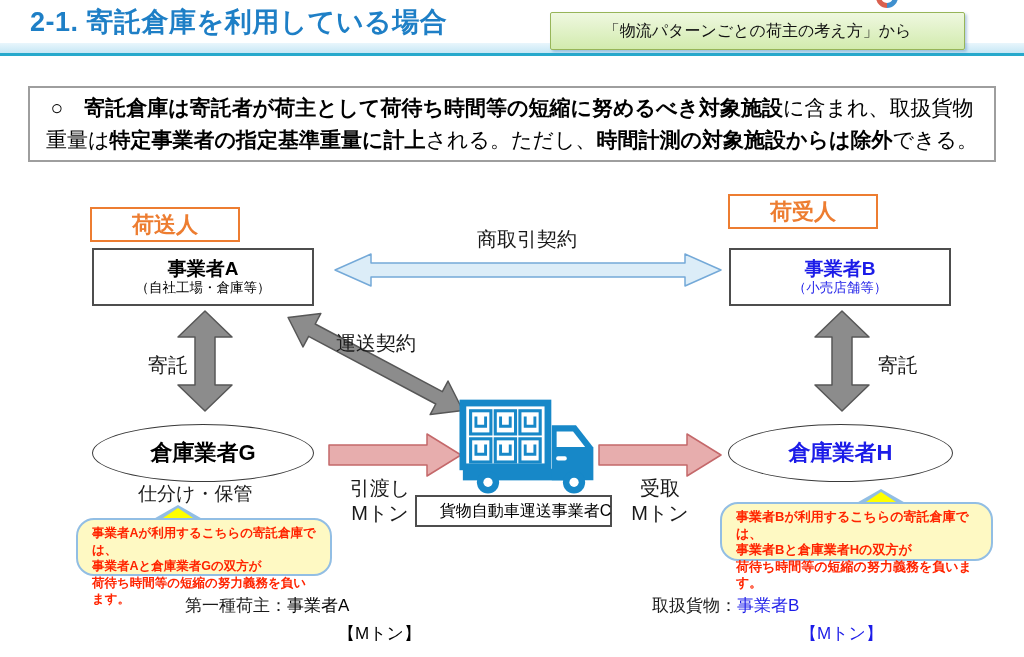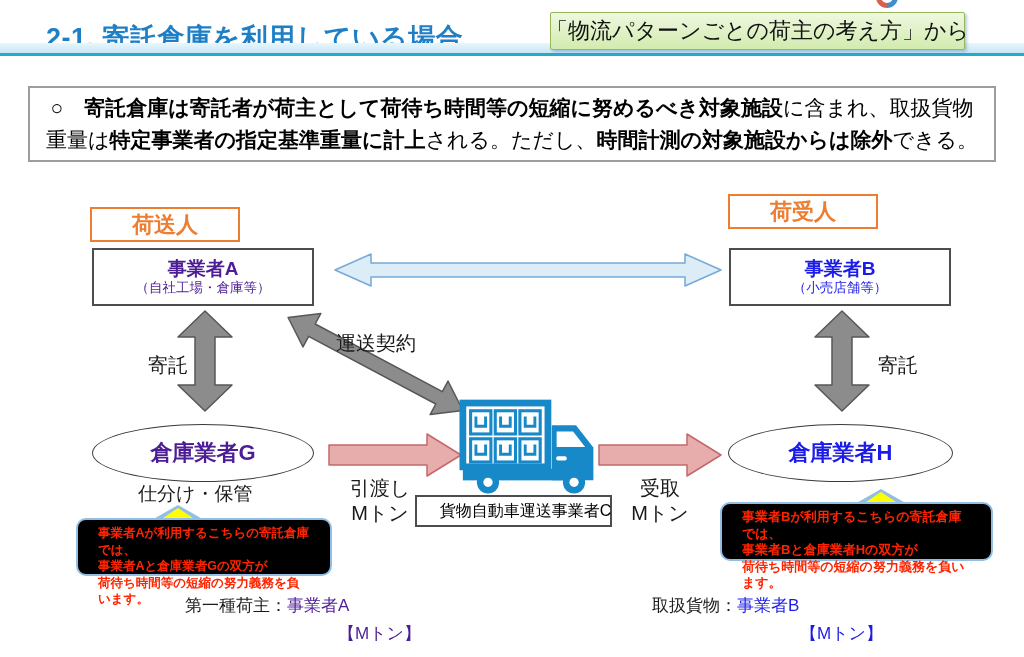--- a/index.html
+++ b/index.html
@@ -2,34 +2,34 @@
 <html lang="ja"><head>
 <meta charset="utf-8">
 <style>
   html,body{margin:0;padding:0;background:#fff;}
   .page{
     position:relative;width:1024px;height:657px;background:#fff;overflow:hidden;
     font-family:"Liberation Sans","DejaVu Sans",sans-serif;color:#000;
   }
   
   .title{
-    position:absolute;left:30px;top:4px;margin:16px;
+    position:absolute;left:30px;top:4px;margin:0;
     font-size:27px;font-weight:700;color:#1E7FC6;letter-spacing:.5px;white-space:nowrap;
   }
   .header-band{
     position:absolute;left:0;top:43px;width:1024px;height:10px;
     background:linear-gradient(180deg,#E9F6FC,#C6E7F5);
     border-bottom:3px solid #27A9CC;
   }
   .source-box{
     position:absolute;left:550px;top:12px;width:413px;height:36px;
     background:linear-gradient(180deg,#EFF8E0,#D2EBAE);
     border:1.5px solid #97B559;border-radius:2px;
     display:flex;align-items:center;justify-content:center;
-    font-size:22px;color:#111;box-shadow:2px 2px 3px rgba(90,140,190,.45);
+    font-size:16px;color:#111;box-shadow:2px 2px 3px rgba(90,140,190,.45);
     z-index:3;white-space:nowrap;
   }
   .logo-frag{
     position:absolute;left:876px;top:-14px;width:22px;height:22px;border-radius:50%;
     background:conic-gradient(from 180deg,#D9604F 0 50%,#3F8FCE 50% 100%);z-index:4;
   }
   .logo-frag span{position:absolute;left:5px;top:5px;width:12px;height:12px;border-radius:50%;background:#fff;}
   
   .statement{
     position:absolute;left:28px;top:86px;width:968px;height:76px;
@@ -45,39 +45,39 @@
     border:2.5px solid #ED7D31;background:#fff;
     display:flex;align-items:center;justify-content:center;
     font-size:22px;font-weight:700;color:#ED7D31;
   }
   .bizbox{
     border:2px solid #4D4D4D;background:#fff;
     display:flex;flex-direction:column;align-items:center;justify-content:center;line-height:1.25;
   }
   .bizbox .nm{font-size:19px;font-weight:700;}
   .bizbox .nt{font-size:13.5px;}
-  .red{color:#4c1d95;}
+  .red{color:#000000;}
   .blue{color:#1C1CE8;}
   .lbl{font-size:20px;color:#1A1A1A;white-space:nowrap;}
   .ellipse{
     border:1.6px solid #3A3A3A;border-radius:50%;background:#fff;
     display:flex;align-items:center;justify-content:center;
     font-size:22px;font-weight:700;
   }
   .amountlbl{font-size:20px;color:#1A1A1A;text-align:center;line-height:25px;}
   .carrierbox{
     border:2px solid #4D4D4D;background:#fff;
     display:flex;align-items:center;justify-content:center;
     font-size:16px;color:#000;white-space:nowrap;
   }
   
   .callout{
-    background:#000000;border:2px solid #92BEE4;border-radius:10px;
+    background:#fef9c3;border:2px solid #92BEE4;border-radius:18px;
     color:#FF2400;font-weight:700;font-size:12.5px;line-height:16.5px;
-    padding:5px 20px;box-sizing:border-box;z-index:2;
+    padding:5px 14px;box-sizing:border-box;z-index:2;
   }
   .pointer{position:absolute;width:56px;height:16px;z-index:1;}
   .pointer i{position:absolute;display:block;}
   .pointer .po{left:0;top:0;width:56px;height:16px;background:#92BEE4;clip-path:polygon(50% 0,100% 100%,0 100%);}
   .pointer .pi{left:4px;top:3px;width:48px;height:16px;background:#FFFF00;clip-path:polygon(50% 0,100% 100%,0 100%);}
   
   .footer-item{position:absolute;font-size:17px;line-height:28px;white-space:nowrap;}
   .footer-item .pref{color:#1A1A1A;}
   
   svg{display:block;}
@@ -109,20 +109,21 @@
 
   <div class="abs bizbox" style="left:92px;top:248px;width:222px;height:58px;">
     <span class="nm red">事業者A</span>
     <span class="nt red">（自社工場・倉庫等）</span>
   </div>
   <div class="abs bizbox" style="left:729px;top:248px;width:222px;height:58px;">
     <span class="nm blue">事業者B</span>
     <span class="nt blue">（小売店舗等）</span>
   </div>
 
+  <div class="abs lbl" style="left:427px;top:226px;width:200px;text-align:center;">商取引契約</div>
   <svg class="abs" style="left:333px;top:252px;" width="390" height="36" viewBox="0 0 390 36">
     <polygon points="2,18 38,2 38,11 352,11 352,2 388,18 352,34 352,25 38,25 38,34" fill="#DCEDF8" stroke="#74A9D8" stroke-width="1.5" stroke-linejoin="round"></polygon>
   </svg>
 
   <svg class="abs" style="left:177px;top:310px;" width="56" height="102" viewBox="0 0 56 102">
     <polygon points="28,1 55,27 38,27 38,75 55,75 28,101 1,75 18,75 18,27 1,27" fill="#8C8C8C" stroke="#575757" stroke-width="1.5" stroke-linejoin="round"></polygon>
   </svg>
   <div class="abs lbl" style="left:148px;top:352px;">寄託</div>
 
   <svg class="abs" style="left:814px;top:310px;" width="56" height="102" viewBox="0 0 56 102">

